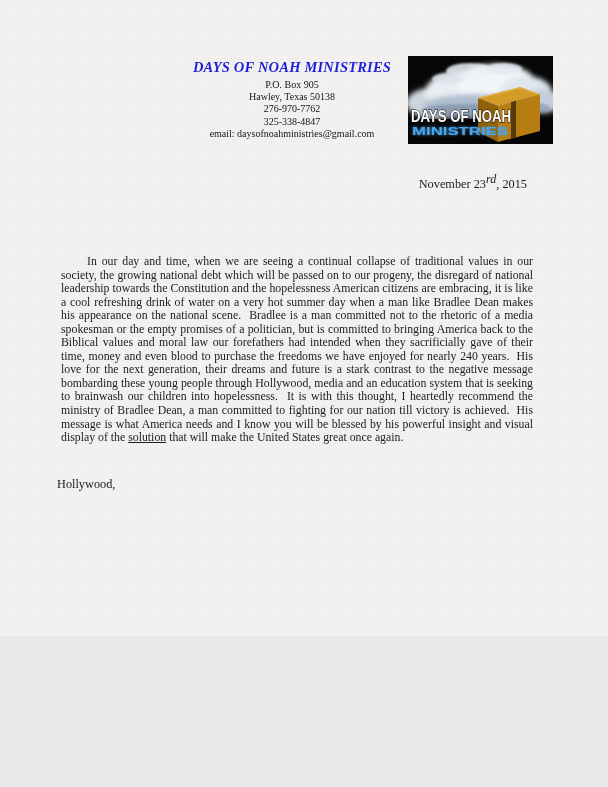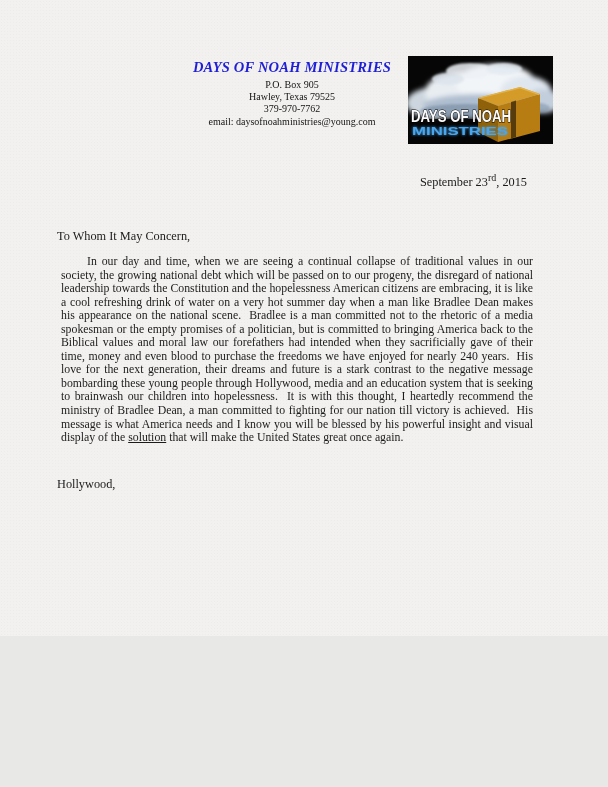--- a/index.html
+++ b/index.html
@@ -62,21 +62,21 @@
     font-weight: bold;
     font-size: 11px;
     fill: #49a5ec;
   }
   .date-line {
     position: absolute;
     left: 57px; top: 172px; width: 470px;
     text-align: right;
     font-size: 12.3px;
   }
-  .date-line sup { font-size: 10px; }
+  .date-line sup { font-size: 12px; font-style: italic; }
   .salutation {
     position: absolute;
     left: 57px; top: 229px;
     font-size: 12.3px;
   }
   .body-par {
     position: absolute;
     left: 57px; top: 251px; width: 472px;
     margin: 4px;
     font-size: 11.8px;
@@ -99,23 +99,24 @@
   }
 </style>
 </head>
 <body>
 
 <div class="page">
 
   <div class="header-text">
     <div class="org-title">DAYS OF NOAH MINISTRIES</div>
     <div class="hline">P.O. Box 905</div>
-    <div class="hline">Hawley, Texas 79525</div>
-    <div class="hline">379-970-7762</div>
-    <div class="hline">email:  daysofnoahministries@young.com</div>
+    <div class="hline">Hawley, Texas 50138</div>
+    <div class="hline">276-970-7762</div>
+    <div class="hline">325-338-4847</div>
+    <div class="hline">email:  daysofnoahministries@gmail.com</div>
   </div>
 
   <svg class="logo" viewBox="0 0 145 88" aria-hidden="true">
     <defs>
       <filter id="wblur" x="-40%" y="-40%" width="180%" height="180%">
           <feGaussianBlur stdDeviation="2.5"></feGaussianBlur>
         </filter>
       <filter id="wblur2" x="-40%" y="-40%" width="180%" height="180%">
           <feGaussianBlur stdDeviation="1.2"></feGaussianBlur>
         </filter>
@@ -149,22 +150,21 @@
       <polygon points="70,42 90,50 90,86 70,76" fill="#8f6108"></polygon>
       <polygon points="90,50 132,38 132,75 90,86" fill="#b77d13"></polygon>
       <polygon points="103,46 108,44.6 108,81 103,82.5" fill="#151008" opacity="0.6"></polygon>
       <polygon points="70,42 112,31 132,38 131,39.2 112,32.4 71,42.8" fill="#e8b84e" opacity="0.8"></polygon>
     </g>
     <text class="logo-l1" x="3" y="66" textLength="100" lengthAdjust="spacingAndGlyphs">DAYS OF NOAH</text>
     <text class="logo-l2" x="4" y="79" textLength="96" lengthAdjust="spacingAndGlyphs" filter="url(#glow)" opacity="0.9">MINISTRIES</text>
     <text class="logo-l2" x="4" y="79" textLength="96" lengthAdjust="spacingAndGlyphs">MINISTRIES</text>
   </svg>
 
-  <div class="date-line"><span>September 23</span><sup>rd</sup><span>, 2015</span></div>
+  <div class="date-line"><span>November 23</span><sup>rd</sup><span>, 2015</span></div>
 
-  <div class="salutation">To Whom It May Concern,</div>
 
   <p class="body-par"><span>In our day and time, when we are seeing a continual collapse of traditional values in our society, the growing national debt which will be passed on to our progeny, the disregard of national leadership towards the Constitution and the hopelessness American citizens are embracing, it is like a cool refreshing drink of water on a very hot summer day when a man like Bradlee Dean makes his appearance on the national scene.  Bradlee is a man committed not to the rhetoric of a media spokesman or the empty promises of a politician, but is committed to bringing America back to the Biblical values and moral law our forefathers had intended when they sacrificially gave of their time, money and even blood to purchase the freedoms we have enjoyed for nearly 240 years.  His love for the next generation, their dreams and future is a stark contrast to the negative message bombarding these young people through Hollywood, media and an education system that is seeking to brainwash our children into hopelessness.  It is with this thought, I heartedly recommend the ministry of Bradlee Dean, a man committed to fighting for our nation till victory is achieved.  His message is what America needs and I know you will be blessed by his powerful insight and visual display of the </span><span class="u">solution</span><span> that will make the United States great once again.</span></p>
 
   <div class="closing">Hollywood,</div>
 
 
 </div>
 
 </body></html>

